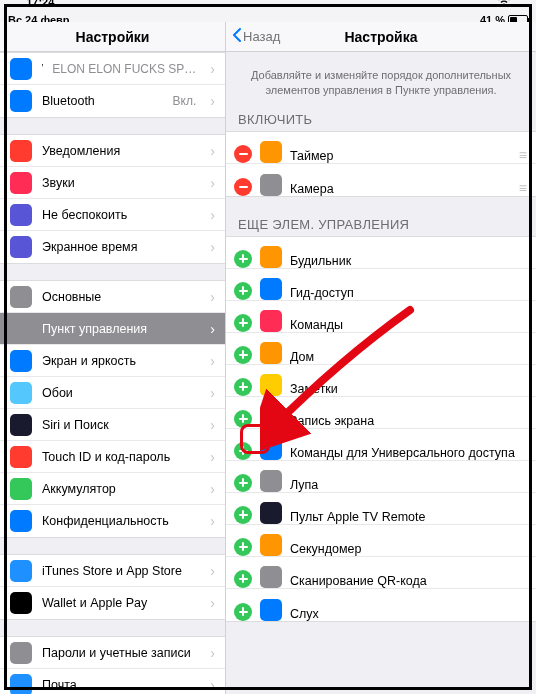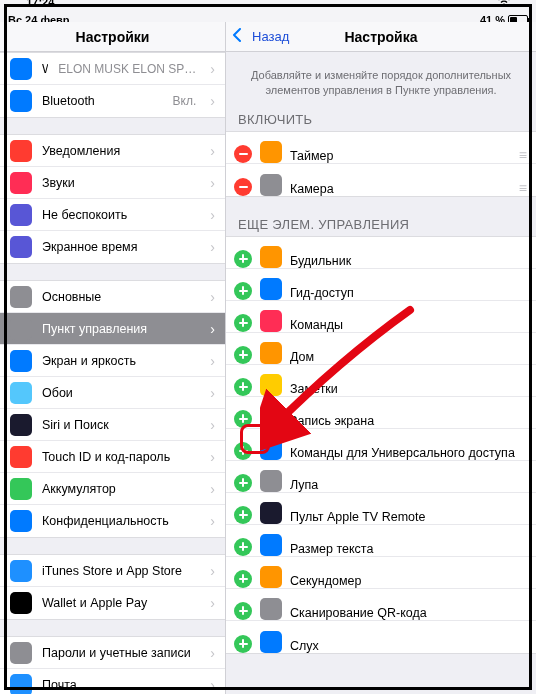--- a/index.html
+++ b/index.html
@@ -25,21 +25,21 @@
   display:flex; height: calc(100% - 22px);
 }
 .left-pane { width: 226px; border-right:1px solid #d0d0d5; background:#efeff4; display:flex; flex-direction:column;}
 .right-pane { flex:1; background:#efeff4; display:flex; flex-direction:column;}
 .pane-header {
   height: 30px; display:flex; align-items:center; justify-content:center;
   background:#f8f8fa; border-bottom:1px solid #d0d0d5; position:relative;
   font-size:14px; font-weight:600;
 }
 .back-btn {
-  position:absolute; left:6px; color:#1d4ed8; font-size:13px; display:flex; align-items:center; gap:10px; font-weight:400;
+  position:absolute; left:6px; color:#737373; font-size:13px; display:flex; align-items:center; gap:1px; font-weight:400;
 }
 .scroll { overflow-y:auto; flex:1; }
 .group { background:#fff; border-top:1px solid #dcdce0; border-bottom:1px solid #dcdce0; margin-bottom: 16px;}
 .group + .group { margin-top: 0; }
 .row {
   display:flex; align-items:center; height:32px; padding: 0 10px;
   border-bottom: 1px solid #e8e8ec; gap:10px; font-size:12.5px; color:#000;
 }
 .row:last-child { border-bottom:none; }
 .row.selected { background:#8e8e93; color:#fff; }
@@ -115,21 +115,21 @@
 
 <div class="container">
 
   <div class="left-pane">
     <div class="pane-header">Настройки</div>
     <div class="scroll" id="left-scroll">
         <div class="group">
           <div class="row">
             <span class="icon" style="background:#007aff"></span>
       <span class="label">Wi-Fi</span>
-      <span class="detail">ELON MUSK ELON SP…</span>
+      <span class="detail">ELON ELON FUCKS SP…</span>
       <span class="chev">›</span>
           </div>
           <div class="row">
             <span class="icon" style="background:#007aff"></span>
       <span class="label">Bluetooth</span>
       <span class="detail">Вкл.</span>
       <span class="chev">›</span>
           </div>
         </div>
         <div class="group">
@@ -310,25 +310,20 @@
     <span class="app-icon" style="background:#8e8e93"></span>
     <span class="label">Лупа</span>
           </div>
           <div class="ctrl-row">
             <span class="circ add"></span>
     <span class="app-icon" style="background:#1a1a2e"></span>
     <span class="label">Пульт Apple TV Remote</span>
           </div>
           <div class="ctrl-row">
             <span class="circ add"></span>
-    <span class="app-icon" style="background:#007aff"></span>
-    <span class="label">Размер текста</span>
-          </div>
-          <div class="ctrl-row">
-            <span class="circ add"></span>
     <span class="app-icon" style="background:#ff9500"></span>
     <span class="label">Секундомер</span>
           </div>
           <div class="ctrl-row">
             <span class="circ add"></span>
     <span class="app-icon" style="background:#8e8e93"></span>
     <span class="label">Сканирование QR-кода</span>
           </div>
           <div class="ctrl-row">
             <span class="circ add"></span>

